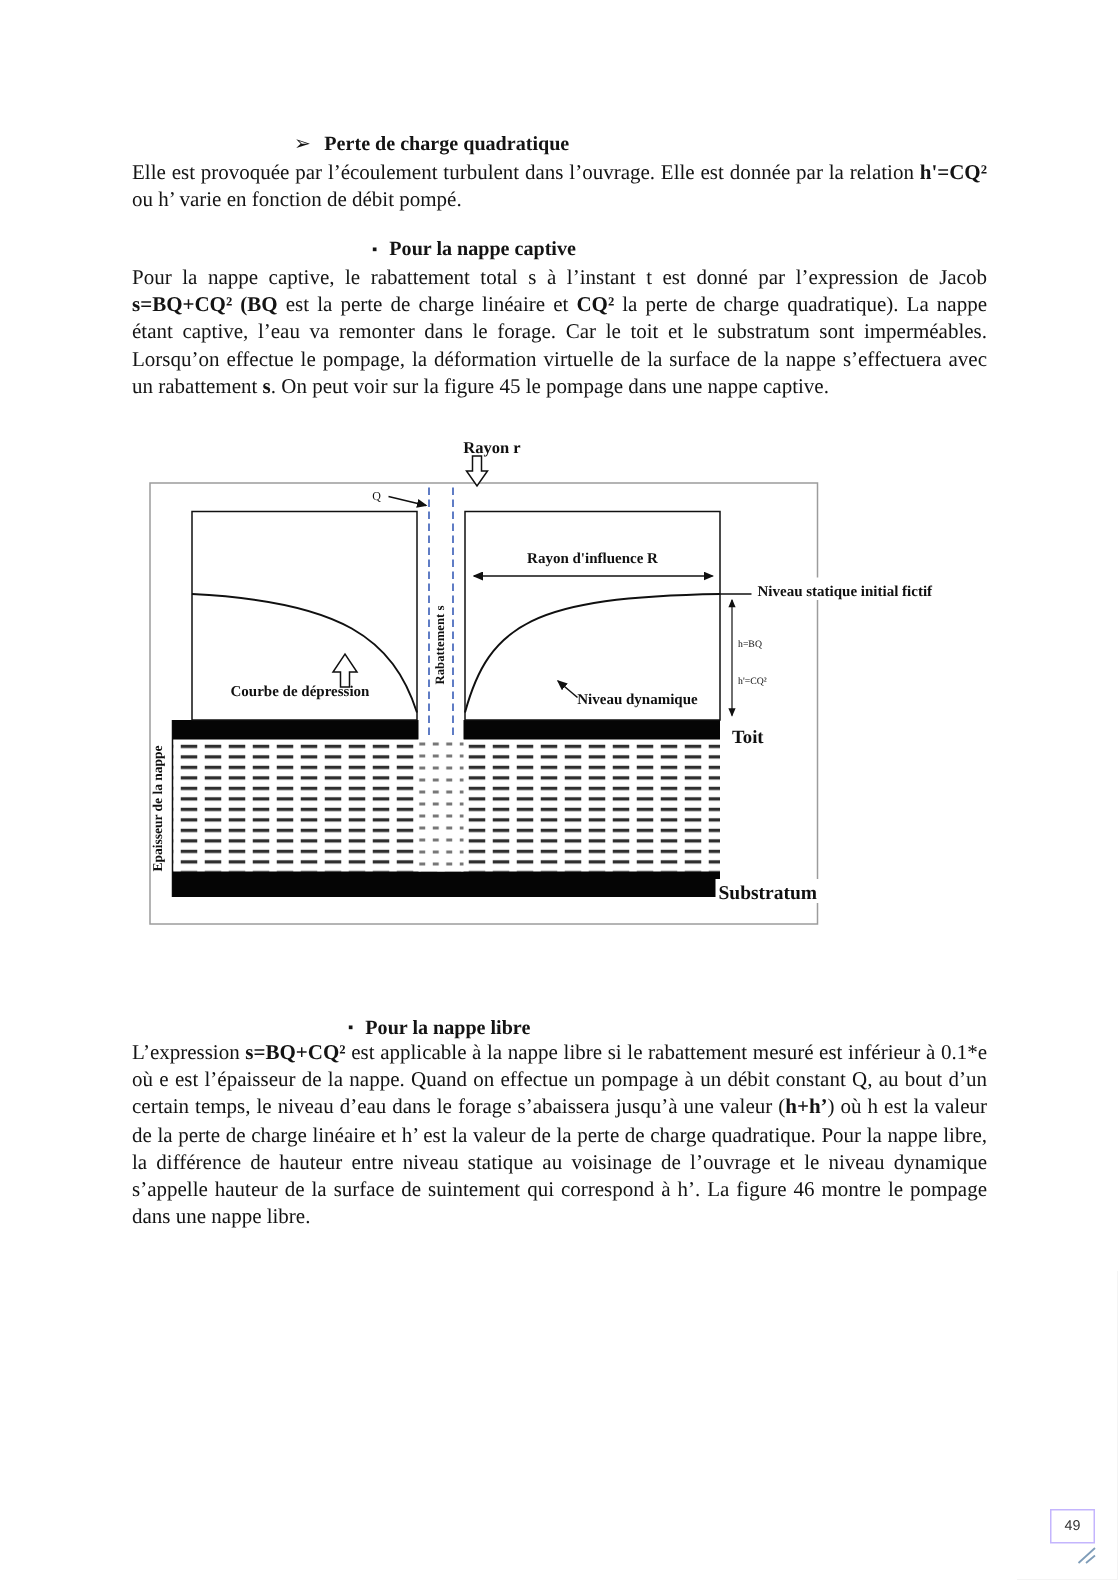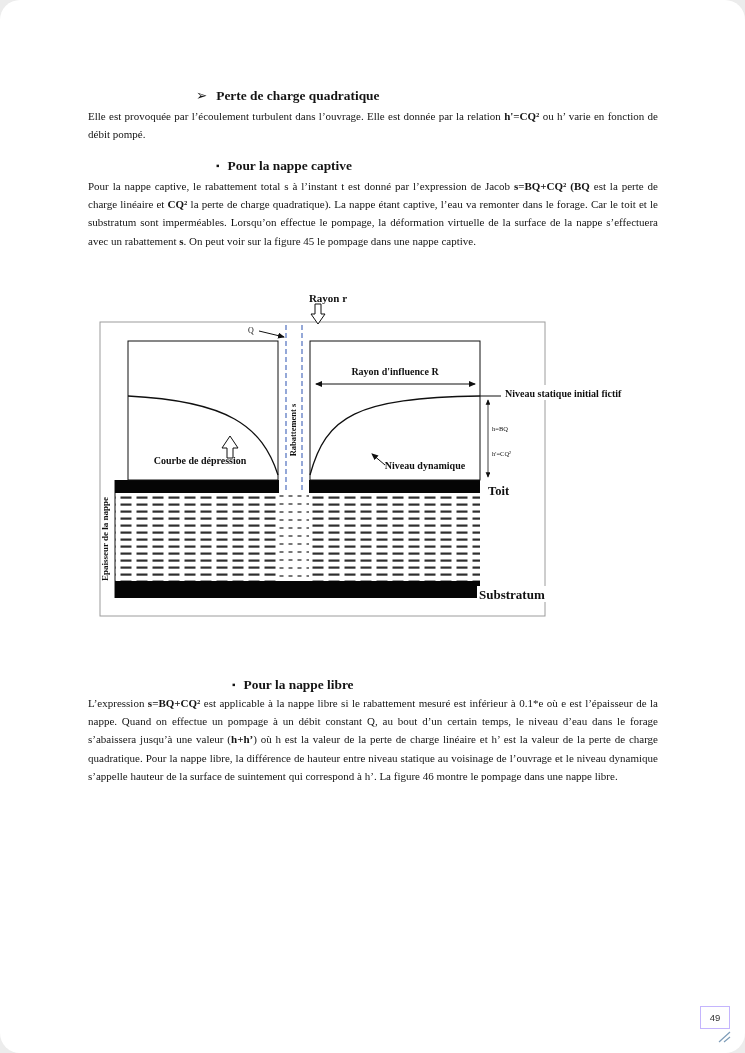--- a/index.html
+++ b/index.html
@@ -1,23 +1,23 @@
 <!DOCTYPE html>
 <html><head>
 <meta charset="utf-8">
 <style>
   html,body { margin:0; padding:0; background:#ececec; }
   .page {
     position:relative; width:745px; height:1053px; margin:0 auto;
     background:#ffffff; overflow:hidden;
-    font-family:"Liberation Serif", serif; color:#141414;border-radius:20px;
+    font-family:"Liberation Serif", serif; color:#141414;
   }
   .para {
     position:absolute; left:88px; width:570px; margin:0;
-    font-size:11px; line-height:18.2px; text-align:justify;
+    font-size:14px; line-height:18.2px; text-align:justify;
   }
   .para b { font-weight:bold; }
   .heading {
     position:absolute; font-weight:bold; font-size:13.4px; white-space:nowrap;
   }
   .heading .bullet { display:inline-block; margin-right:9px; font-weight:normal; }
   .heading.square .bullet { font-size:10px; vertical-align:1px; margin-right:8px; }
   .caption {
     position:absolute; left:130px; top:641px; font-weight:bold; font-size:13.2px;
     white-space:nowrap;
@@ -35,21 +35,21 @@
 <body>
 
 <div class="page">
 
   <div class="heading" style="left:196px; top:88px;">
     <span class="bullet">➢</span><span>Perte de charge quadratique</span>
   </div>
 
   <p class="para" style="top:107px;"><span>Elle est provoquée par l’écoulement turbulent dans l’ouvrage. Elle est donnée par la  relation </span><b>h'=CQ²</b><span>  ou h’ varie en fonction de débit pompé.</span></p>
 
-  <div class="heading square" style="left:216px; top:158px;">
+  <div class="heading square" style="left:248px; top:158px;">
     <span class="bullet">▪</span><span>Pour la nappe captive</span>
   </div>
 
   <p class="para" style="top:177px;"><span>Pour la nappe captive, le rabattement total s à l’instant t est donné par l’expression de Jacob </span><b>s=BQ+CQ² (BQ</b><span> est la perte de charge linéaire et </span><b>CQ²</b><span> la perte de charge quadratique). La nappe étant captive, l’eau va remonter dans le forage. Car le toit et le substratum sont imperméables. Lorsqu’on effectue le  pompage, la déformation virtuelle de la surface de la nappe s’effectuera avec un rabattement </span><b>s</b><span>. On peut voir sur la figure 45 le pompage dans une nappe captive.</span></p>
 
   <div class="figure-wrap">
     <svg width="572" height="342" viewBox="0 0 572 342">
       <defs>
         <marker id="ah" markerWidth="8" markerHeight="8" refX="6" refY="3" orient="auto">
           <path d="M0,0 L7,3 L0,6 Z" fill="#101010"></path>

